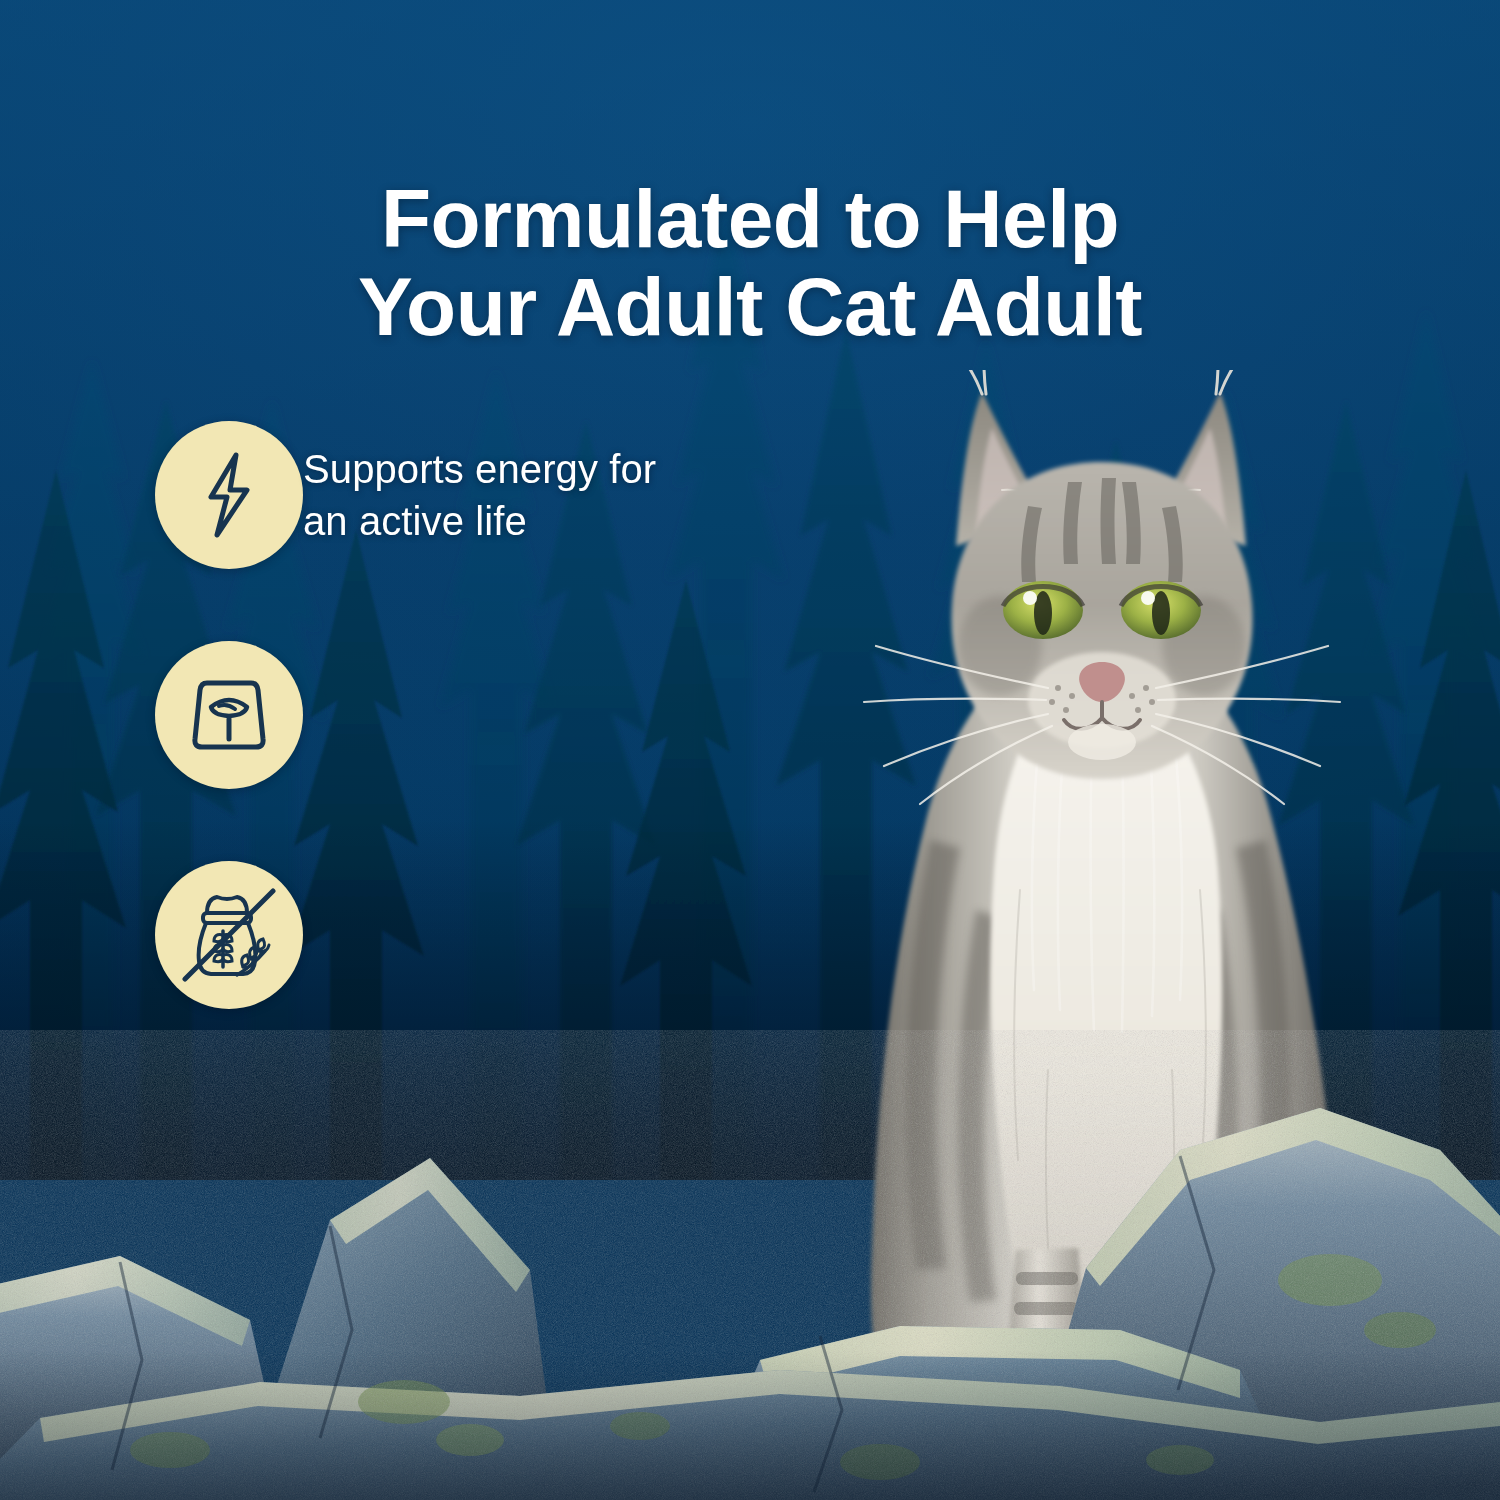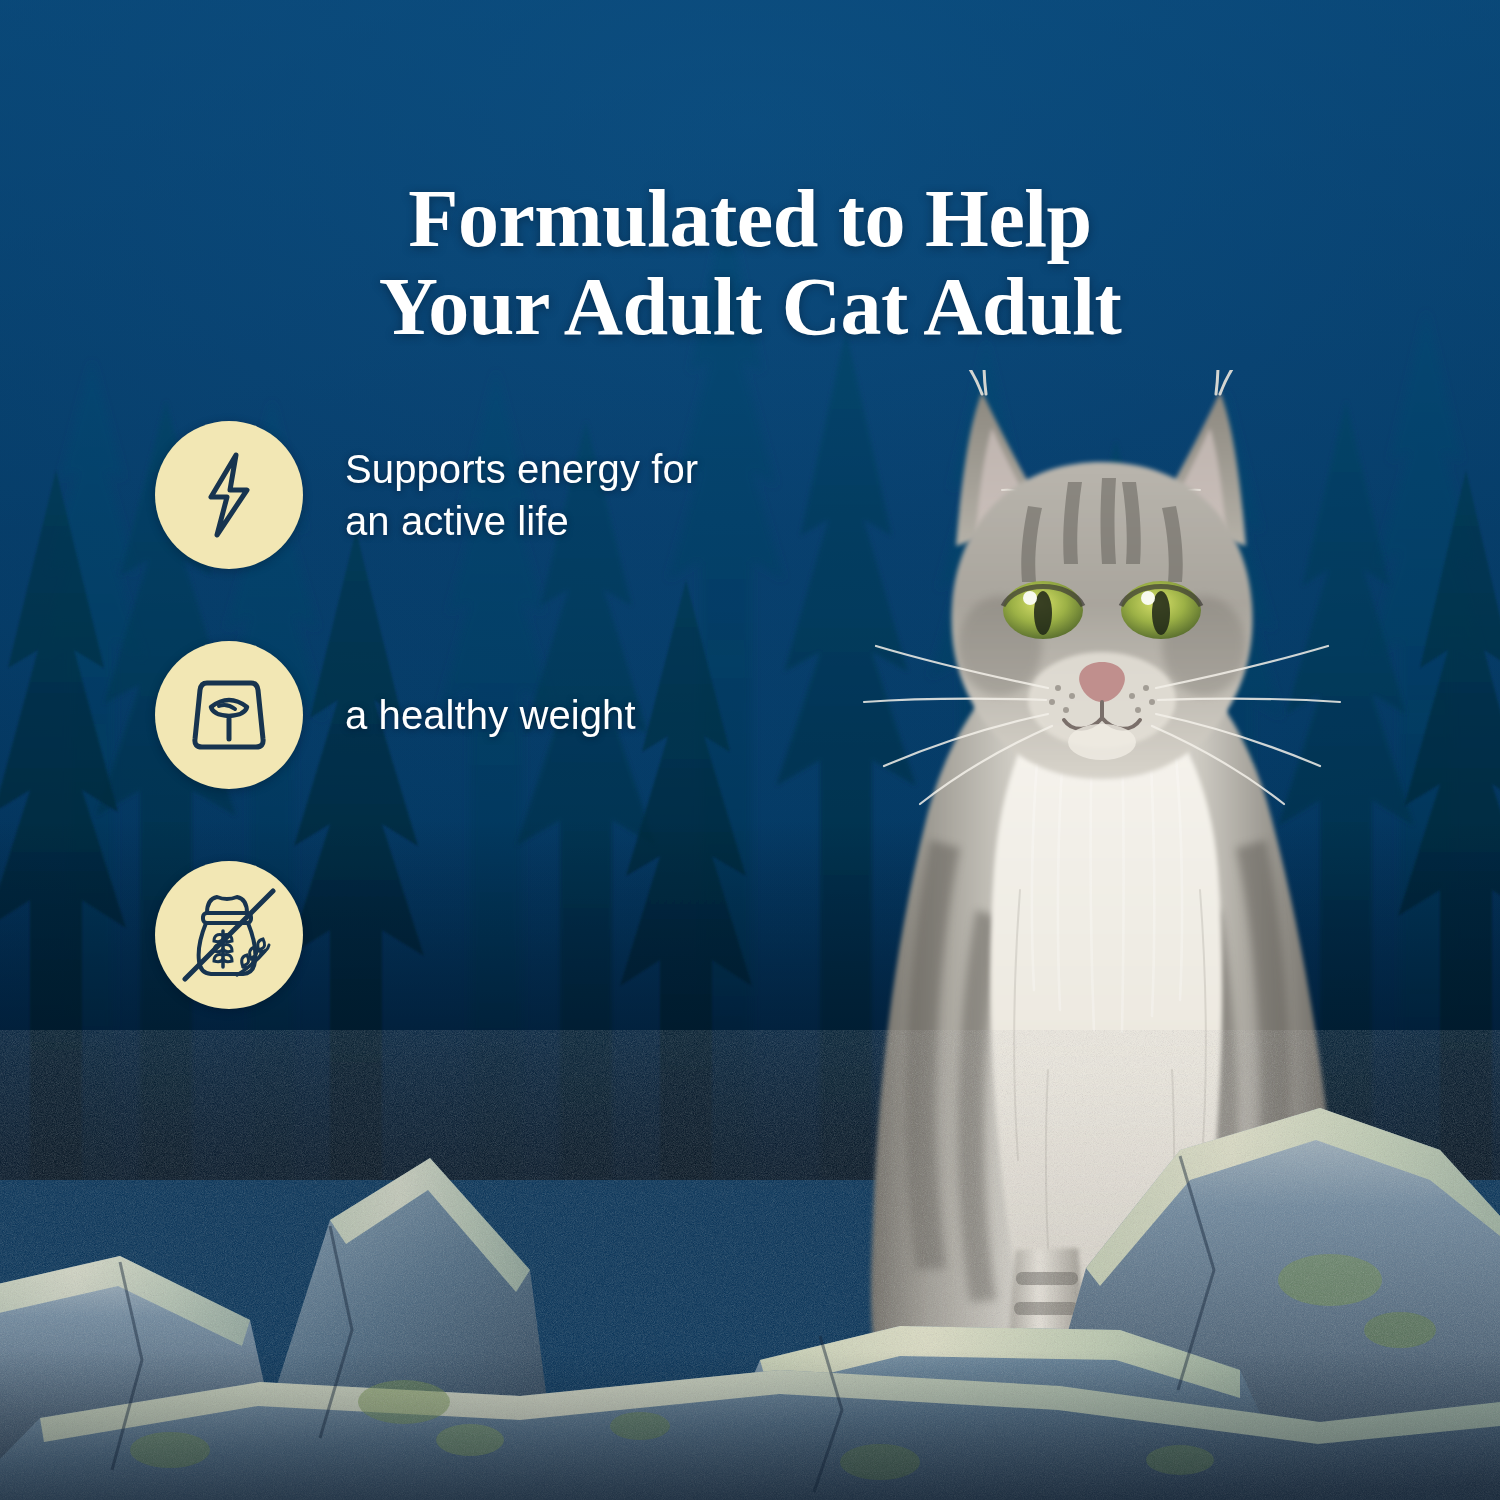--- a/index.html
+++ b/index.html
@@ -26,36 +26,36 @@
 
   
   .rocks{position:absolute;left:0;right:0;bottom:0;height:470px;}
 
   
   .cat{position:absolute;left:780px;top:370px;width:640px;height:1080px;}
 
   
   .headline{
     position:absolute;left:0;right:0;top:120px;text-align:center;
-    font-family:Liberation Serif, serif;font-weight:bold;
+    font-family:Liberation Sans, sans-serif;font-weight:bold;
     font-size:82px;line-height:1.08;letter-spacing:-0.5px;
     color:#ffffff;text-shadow:0 2px 10px rgba(0,20,40,.45);
   }
   .headline span{display:block;}
 
   
   .benefits{position:absolute;left:155px;top:420px;width:620px;}
   .brow{display:flex;align-items:center;height:150px;margin-bottom:70px;}
   .bicon{
     width:148px;height:148px;border-radius:50%;background:#F2E7B4;
     flex:0 0 148px;display:flex;align-items:center;justify-content:center;
     box-shadow:0 2px 10px rgba(0,10,25,.30);
   }
   .btext{
-    margin-left:42px;color:#ffffff;font-size:40px;line-height:1.30;
+    color:#ffffff;font-size:40px;line-height:1.30;
     font-weight:400;letter-spacing:.1px;
     text-shadow:0 1px 6px rgba(0,15,35,.55);
   }
   .btext span{display:block;white-space:nowrap;}
 </style>
 </head>
 <body>
 
 <div id="stage">
 
@@ -460,21 +460,20 @@
     <div class="brow">
       <div class="bicon">
         <svg width="92" height="92" viewBox="0 0 92 92">
           <path d="M24 14 L68 14 Q74 14 75 21 L80 70 Q81 78 73 78 L19 78 Q11 78 12 70 L17 21 Q18 14 24 14 Z" fill="none" stroke="#17344F" stroke-width="5" stroke-linejoin="round"></path>
           <path d="M28 38 Q46 24 64 38 Q62 46 46 47 Q30 46 28 38 Z" fill="none" stroke="#17344F" stroke-width="4.5" stroke-linejoin="round"></path>
           <path d="M52 40 Q44 34 36 37" fill="none" stroke="#17344F" stroke-width="4" stroke-linecap="round"></path>
           <line x1="46" y1="50" x2="46" y2="70" stroke="#17344F" stroke-width="5" stroke-linecap="round"></line>
         </svg>
       </div>
       <div class="btext">
-        <span>a healthy weight</span>
       </div>
     </div>
 
     <div class="brow">
       <div class="bicon">
         <svg width="112" height="112" viewBox="0 0 112 112">
 
           <path d="M34 34 Q34 20 44 18 Q54 22 64 18 Q74 20 74 34 Z" fill="none" stroke="#17344F" stroke-width="4" stroke-linejoin="round"></path>
           <rect x="30" y="34" width="48" height="10" rx="4" fill="none" stroke="#17344F" stroke-width="4"></rect>
           <path d="M33 44 Q24 66 26 82 Q27 94 38 95 L70 95 Q81 94 82 82 Q84 66 75 44 Z" fill="none" stroke="#17344F" stroke-width="4" stroke-linejoin="round"></path>

